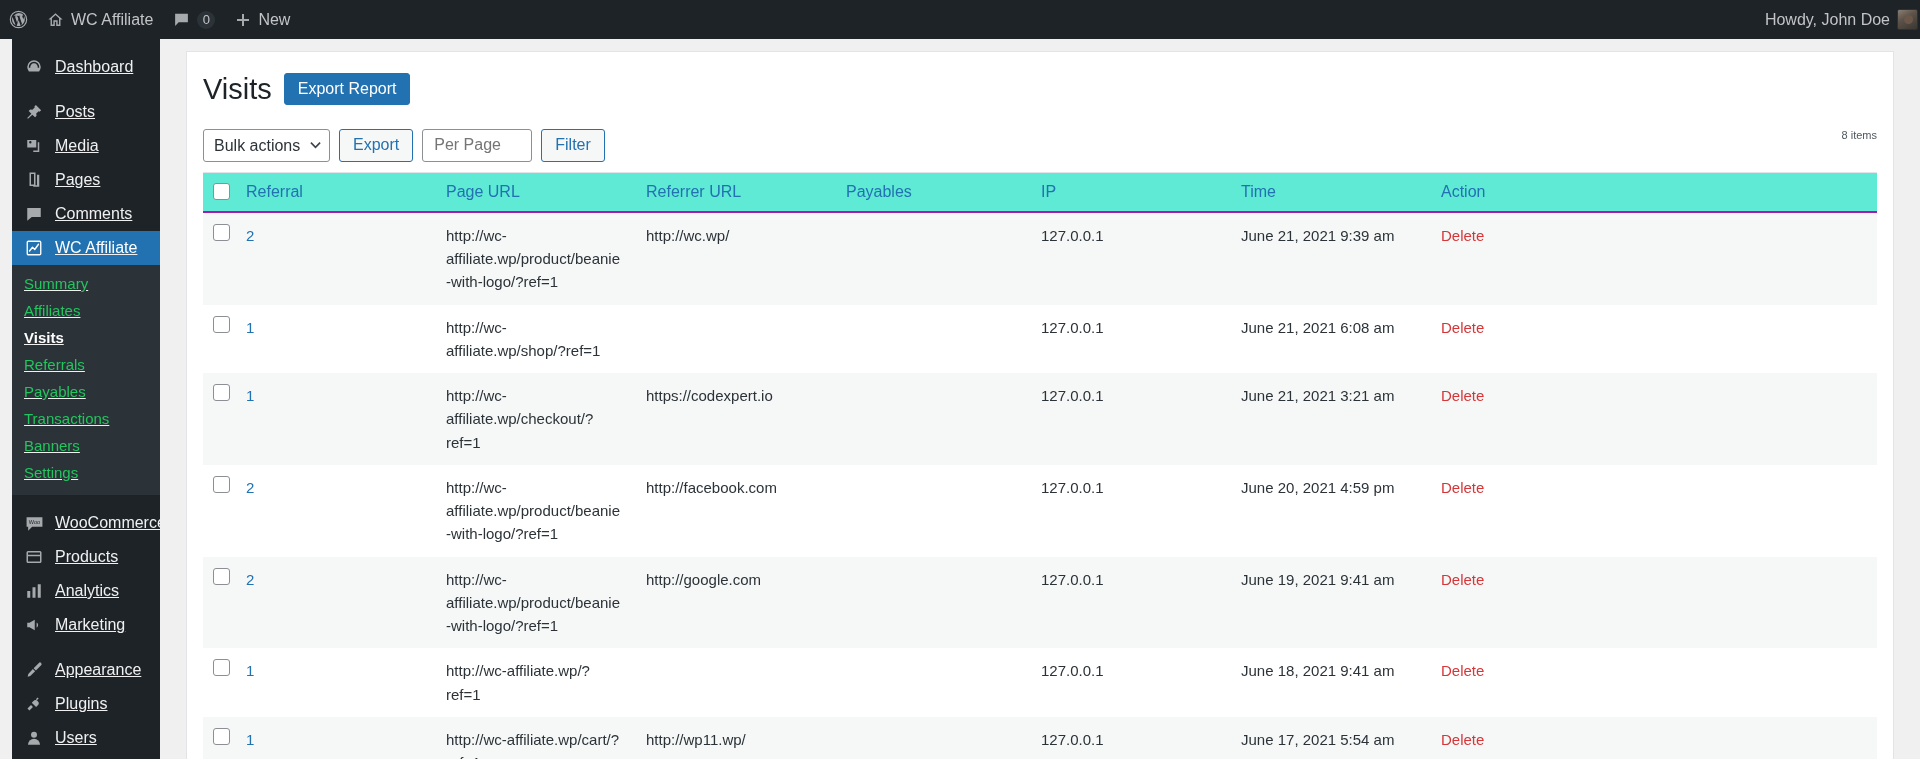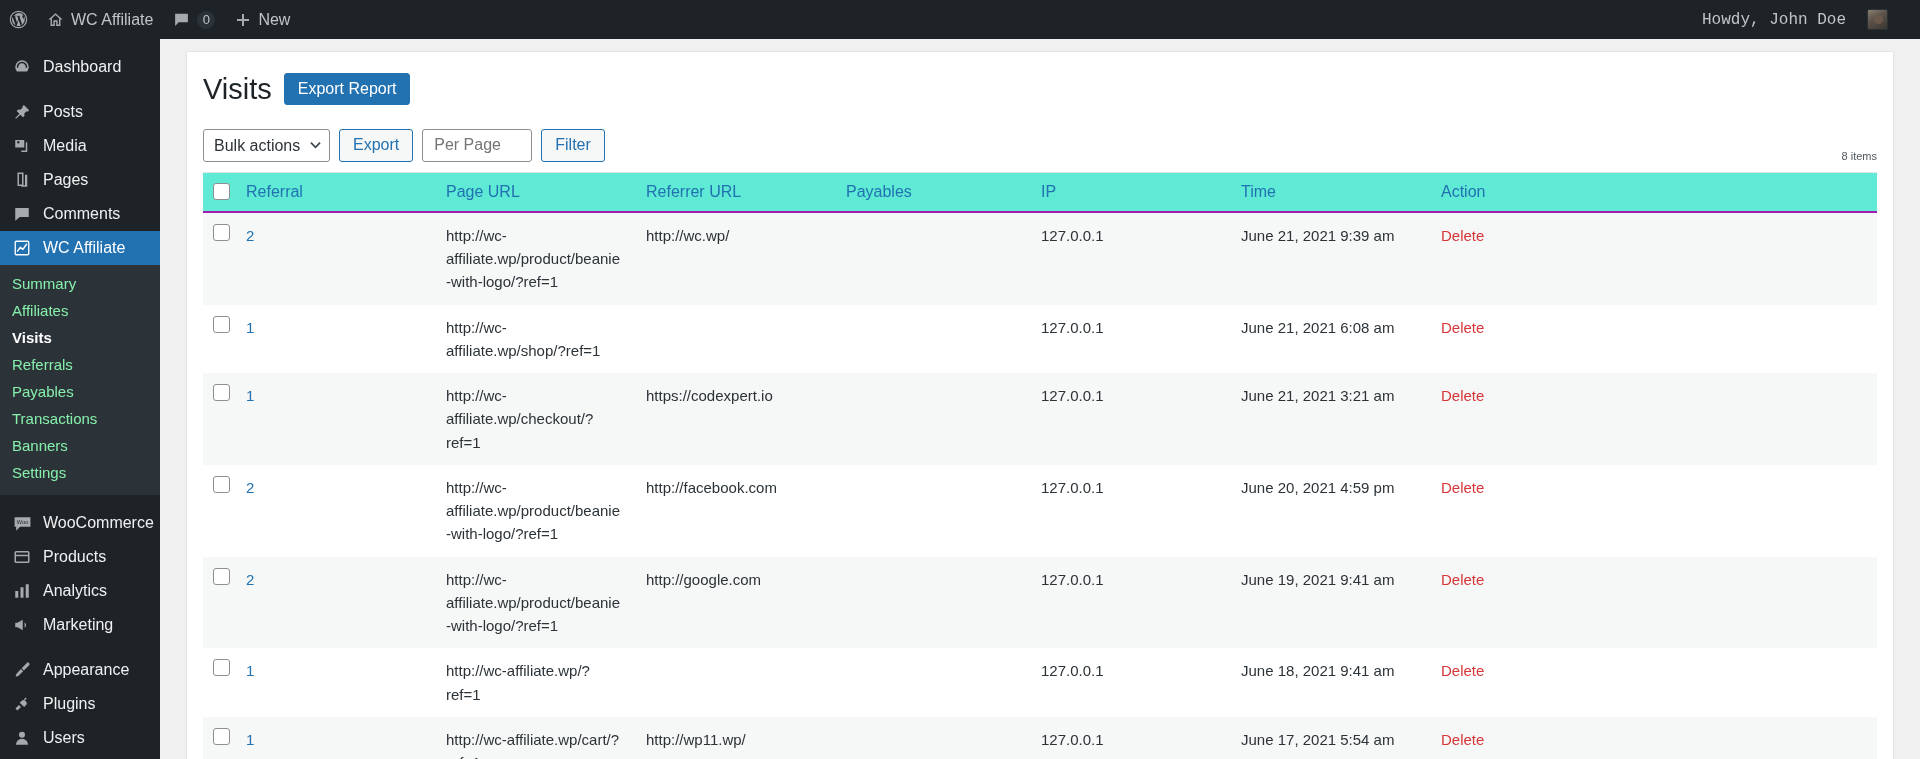--- a/index.html
+++ b/index.html
@@ -18,64 +18,65 @@
     color: #c3c4c7;
     display: flex; align-items: center;
     font-size: 16px;
   }
   .ab-item {
     display: flex; align-items: center; gap: 7px;
     height: 39px; padding: 0 10px;
     color: #c3c4c7; white-space: nowrap;
   }
   .ab-logo { padding-left: 8px; padding-right: 8px; }
-  .ab-right { margin-left: auto; display: flex; align-items: center; gap: 21px; padding-right: 32px; font-family: Liberation Mono, monospace; }
+  .ab-right { margin-left: auto; display: flex; align-items: center; gap: 7px; padding-right: 2px; }
   .avatar {
     width: 21px; height: 21px; border-radius: 2px;
     background: linear-gradient(150deg,#8a7f72 0%,#5d534a 40%,#3b3631 100%);
     border: 1px solid #2b3136; position: relative; overflow: hidden;
   }
   .avatar::after {
     content: ""; position: absolute; left: 6px; top: 5px;
     width: 9px; height: 9px; border-radius: 50%;
     background: #6b584a;
   }
   .ab-count {
     background: #2c3338; border-radius: 10px;
     min-width: 18px; height: 18px; line-height: 18px;
     text-align: center; font-size: 13px; color: #c3c4c7; padding: 0 4px;
   }
   svg { display: block; }
 
   
   #sidebar {
-    position: absolute; top: 39px; left: 0;
+    position: absolute; top: 39px; left: 12px;
     width: 160px; height: 720px;
     background: #1d2327;
     color: #f0f0f1;
     font-size: 16px;
+    text-decoration: underline;
   }
   .menu-item {
     display: flex; align-items: center; gap: 11px;
     height: 34px; padding-left: 12px;
     color: #f0f0f1; white-space: nowrap;
   }
   .menu-item .mi-icon { width: 20px; display: flex; justify-content: center; color: #a7aaad; }
   .menu-item.current { background: #2271b1; color: #fff; position: relative; }
   .menu-item.current .mi-icon { color: #fff; }
   .menu-item.current::after {
     content: ""; position: absolute; right: -8px; top: 50%;
     margin-top: -8px; border: 8px solid transparent;
     border-right-color: #f0f0f1; border-left: 0;
   }
   .menu-sep { height: 11px; }
   .submenu { background: #2c3338; padding: 5px 0 9px 0; }
   .submenu-item {
     display: block; padding: 5px 0 5px 12px;
-    font-size: 15px; color: #86efac; white-space: nowrap;
+    font-size: 15px; color: #22c55e; white-space: nowrap;
   }
   .submenu-item.current { color: #fff; font-weight: bold; }
 
   
   #content {
     position: absolute; top: 39px; left: 160px;
     width: 1760px; height: 720px;
     background: #f0f0f1;
     padding: 12px 26px 0 26px;
   }
@@ -85,21 +86,21 @@
   }
 
   .page-head { display: flex; align-items: center; gap: 12px; padding: 8px 0 4px 0; }
   .page-title { font-size: 29px; font-weight: 400; color: #1d2327; line-height: 1.2; }
   .btn-primary {
     background: #2271b1; border: 1px solid #2271b1; color: #fff;
     border-radius: 3px; font-size: 16px; padding: 6px 13px; cursor: pointer;
     font-family: Liberation Sans, sans-serif;
   }
 
-  .tablenav { display: flex; align-items: flex-end; gap: 9px; padding: 18px 0 10px 0; }
+  .tablenav { display: flex; align-items: flex-start; gap: 9px; padding: 18px 0 10px 0; }
   .sel, .inp, .btn-sec {
     height: 33px; border-radius: 3px; font-size: 16px;
     font-family: inherit; background: #fff; color: #2c3338;
   }
   .sel {
     border: 1px solid #8c8f94; padding: 0 28px 0 10px;
     appearance: none; position: relative; cursor: pointer;
   }
   .sel-wrap { position: relative; display: inline-block; }
   .sel-wrap .chev {

